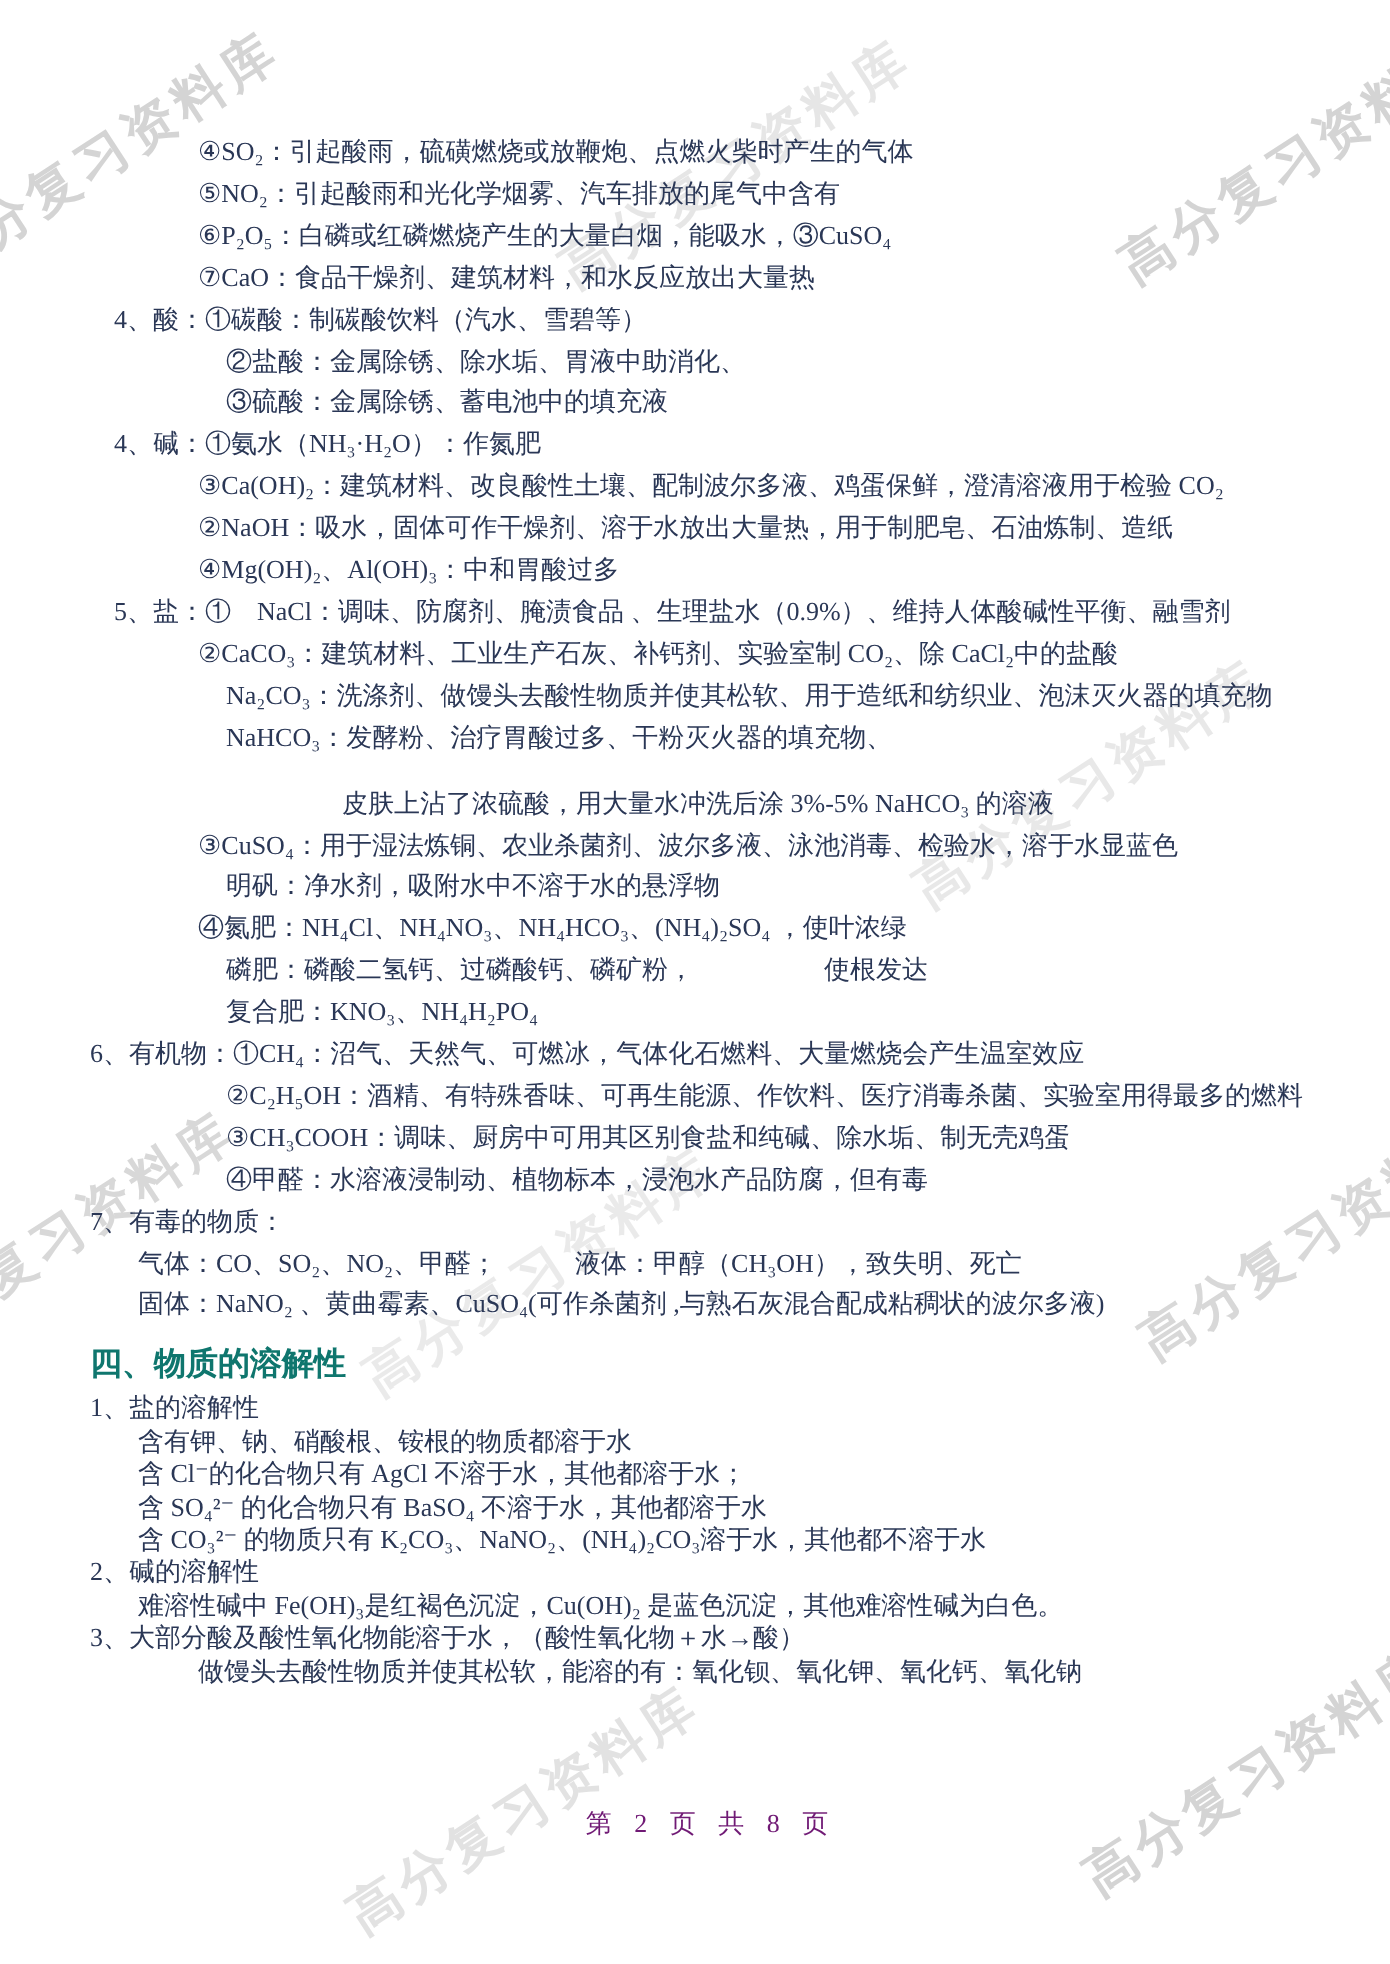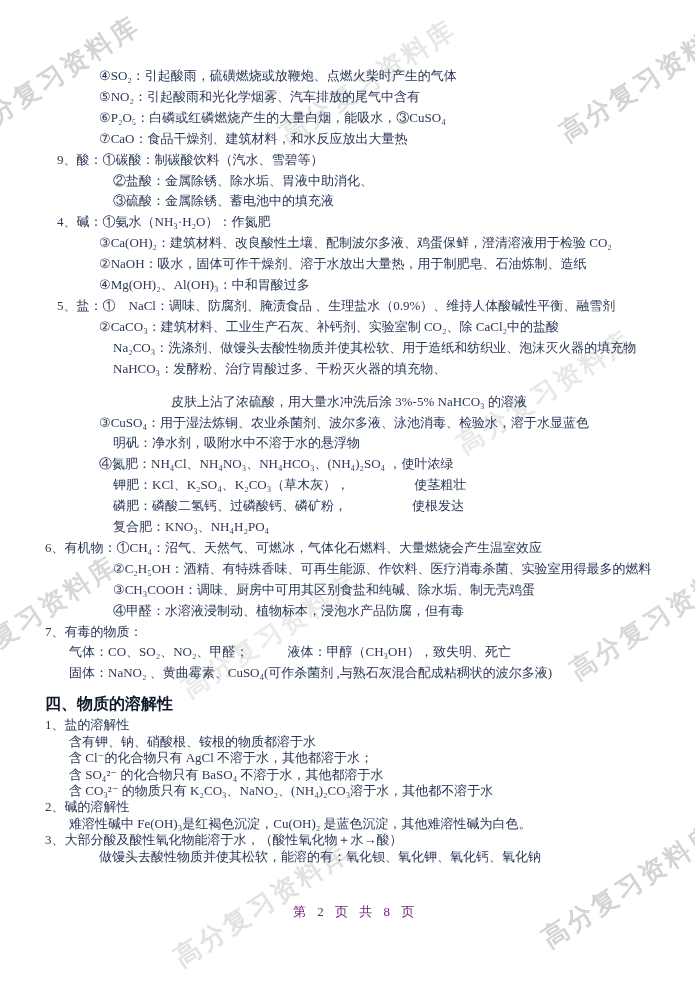--- a/index.html
+++ b/index.html
@@ -18,22 +18,22 @@
   .block-a .line{line-height:20.9px;white-space:nowrap;}
   .block-b{margin-top:9px;}
   .block-b .line{line-height:16.4px;white-space:nowrap;}
   .line.ind0{padding-left:0;}
   .line.ind1{padding-left:12px;}
   .line.ind2{padding-left:24px;}
   .line.ind3{padding-left:54px;}
   .line.ind4{padding-left:68px;}
   .line.ind5{padding-left:126px;margin-top:12px;}
   .line.heading{
-    font-family:Liberation Sans, sans-serif;
-    font-weight:bold;font-size:16px;color:#0f172a;
+    font-family:Liberation Mono, monospace;
+    font-weight:bold;font-size:16px;color:#0f766e;
     line-height:22px;padding-bottom:2px;
   }
   #footer{
     position:absolute;left:0;right:0;top:903px;
     text-align:center;font-size:13px;letter-spacing:4px;color:#701a75;padding-left:16px;
   }
   .wm{
     position:absolute;
     white-space:nowrap;
     font-family:"Liberation Sans","DejaVu Sans",sans-serif;
@@ -61,36 +61,35 @@
       <span class="wm" style="left: 262px; top: 905px; opacity: 0.28;">高分复习资料库</span>
       <span class="wm" style="left: 630px; top: 886px; opacity: 0.42;">高分复习资料库</span>
     </div>
 
   <div id="content">
     <div class="block-a">
         <div class="line ind3">④SO₂：引起酸雨，硫磺燃烧或放鞭炮、点燃火柴时产生的气体</div>
         <div class="line ind3">⑤NO₂：引起酸雨和光化学烟雾、汽车排放的尾气中含有</div>
         <div class="line ind3">⑥P₂O₅：白磷或红磷燃烧产生的大量白烟，能吸水，③CuSO₄</div>
         <div class="line ind3">⑦CaO：食品干燥剂、建筑材料，和水反应放出大量热</div>
-        <div class="line ind1">9、酸：①碳酸：制碳酸饮料（汽水、雪碧等）</div>
+        <div class="line ind1">4、酸：①碳酸：制碳酸饮料（汽水、雪碧等）</div>
         <div class="line ind4">②盐酸：金属除锈、除水垢、胃液中助消化、</div>
         <div class="line ind4">③硫酸：金属除锈、蓄电池中的填充液</div>
         <div class="line ind1">4、碱：①氨水（NH₃·H₂O）：作氮肥</div>
         <div class="line ind3">③Ca(OH)₂：建筑材料、改良酸性土壤、配制波尔多液、鸡蛋保鲜，澄清溶液用于检验 CO₂</div>
         <div class="line ind3">②NaOH：吸水，固体可作干燥剂、溶于水放出大量热，用于制肥皂、石油炼制、造纸</div>
         <div class="line ind3">④Mg(OH)₂、Al(OH)₃：中和胃酸过多</div>
         <div class="line ind1">5、盐：①　NaCl：调味、防腐剂、腌渍食品 、生理盐水（0.9%）、维持人体酸碱性平衡、融雪剂</div>
         <div class="line ind3">②CaCO₃：建筑材料、工业生产石灰、补钙剂、实验室制 CO₂、除 CaCl₂中的盐酸</div>
         <div class="line ind4">Na₂CO₃：洗涤剂、做馒头去酸性物质并使其松软、用于造纸和纺织业、泡沫灭火器的填充物</div>
         <div class="line ind4">NaHCO₃：发酵粉、治疗胃酸过多、干粉灭火器的填充物、</div>
         <div class="line ind5">皮肤上沾了浓硫酸，用大量水冲洗后涂 3%-5% NaHCO₃ 的溶液</div>
         <div class="line ind3">③CuSO₄：用于湿法炼铜、农业杀菌剂、波尔多液、泳池消毒、检验水，溶于水显蓝色</div>
         <div class="line ind4">明矾：净水剂，吸附水中不溶于水的悬浮物</div>
         <div class="line ind3">④氮肥：NH₄Cl、NH₄NO₃、NH₄HCO₃、(NH₄)₂SO₄ ，使叶浓绿</div>
-        <div class="line ind4">钾肥：KCl、K₂SO₄、K₂CO₃（草木灰），　　　　　使茎粗壮</div>
         <div class="line ind4">磷肥：磷酸二氢钙、过磷酸钙、磷矿粉，　　　　　使根发达</div>
         <div class="line ind4">复合肥：KNO₃、NH₄H₂PO₄</div>
         <div class="line ind0">6、有机物：①CH₄：沼气、天然气、可燃冰，气体化石燃料、大量燃烧会产生温室效应</div>
         <div class="line ind4">②C₂H₅OH：酒精、有特殊香味、可再生能源、作饮料、医疗消毒杀菌、实验室用得最多的燃料</div>
         <div class="line ind4">③CH₃COOH：调味、厨房中可用其区别食盐和纯碱、除水垢、制无壳鸡蛋</div>
         <div class="line ind4">④甲醛：水溶液浸制动、植物标本，浸泡水产品防腐，但有毒</div>
         <div class="line ind0">7、有毒的物质：</div>
         <div class="line ind2">气体：CO、SO₂、NO₂、甲醛；　　　液体：甲醇（CH₃OH），致失明、死亡</div>
         <div class="line ind2">固体：NaNO₂ 、黄曲霉素、CuSO₄(可作杀菌剂 ,与熟石灰混合配成粘稠状的波尔多液)</div>
       </div>

